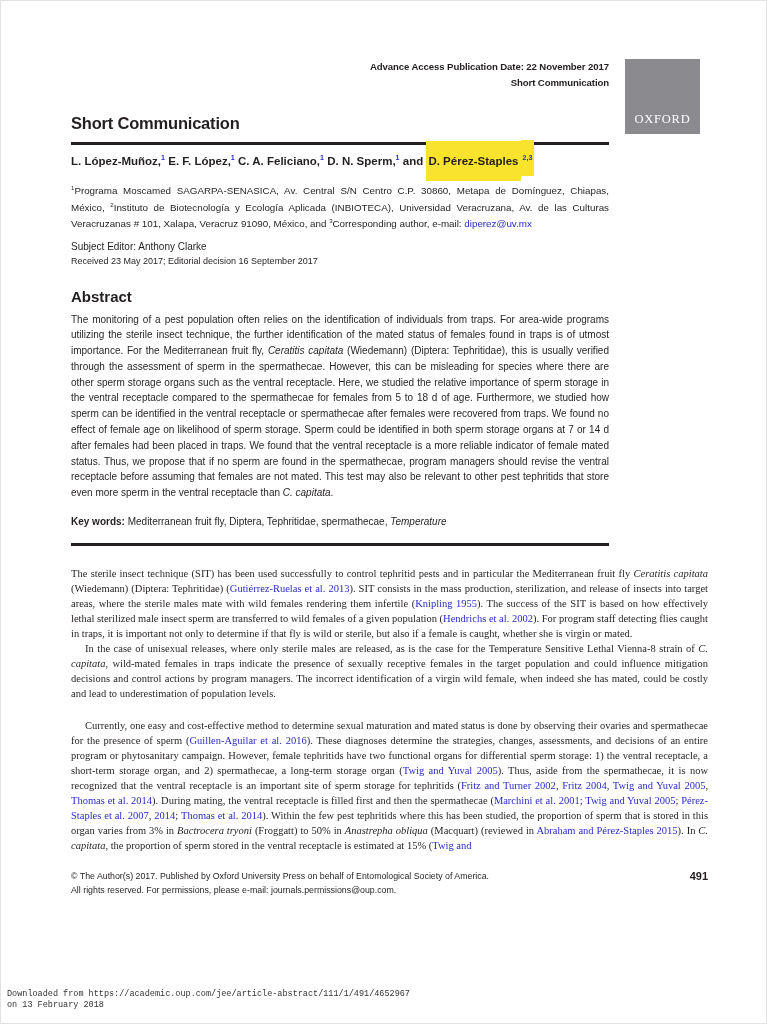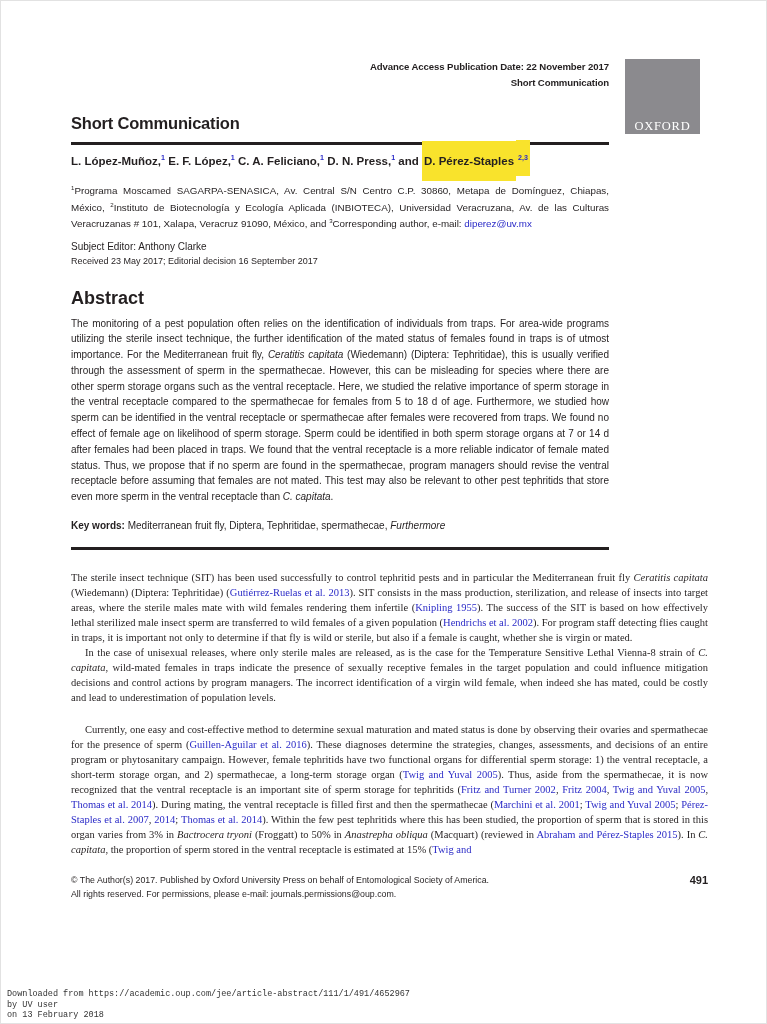--- a/index.html
+++ b/index.html
@@ -28,35 +28,35 @@
     margin-bottom:1px;white-space:nowrap;
   }
   .mast-meta{
     flex:1;text-align:right;
     font-size:9.6px;font-weight:700;line-height:15.5px;letter-spacing:-0.1px;
   }
   .oxford-box{
     width:75px;height:75px;margin-left:16px;flex:0 0 auto;
     background:var(--logo-gray);
     display:flex;align-items:flex-end;justify-content:center;
-    box-sizing:border-box;
+    padding-bottom:7px;box-sizing:border-box;
     color:#ffffff;font-family:"Liberation Serif",serif;
     font-size:12.5px;letter-spacing:0.8px;
   }
   .rule-thick{width:538px;height:3px;background:var(--ink);margin-top:8px;}
   
   .title{
     width:565px;margin:14px 0 0 0;
     font-size:20.5px;line-height:29px;font-weight:700;letter-spacing:-0.2px;
   }
   .authors{margin-top:10px;width:538px;font-size:11.5px;font-weight:700;}
   .affiliations{margin-top:16px;width:538px;font-size:9.8px;line-height:16.5px;text-align:justify;}
   .subject-editor{margin-top:8px;width:538px;font-size:10px;}
   .received{margin-top:4px;width:538px;font-size:9px;}
-  .abstract-head{margin:22px 0 0 0;font-size:18px;font-weight:700;}
+  .abstract-head{margin:22px 0 0 0;font-size:15px;font-weight:700;}
   .abstract-text{margin:7px 0 0 0;width:538px;font-size:10px;line-height:15.8px;text-align:justify;}
   .keywords{margin-top:15px;width:538px;font-size:10px;}
   .rule-abstract{margin-top:16px;}
   
   .body-cols{
     display:flex;gap:17px;width:637px;margin-top:20px;
     font-family:"Liberation Serif",serif;
     font-size:10.5px;line-height:15px;text-align:justify;flex-direction:column;
   }
   .col{flex:1;min-width:0;}
@@ -91,33 +91,33 @@
       <div>Short Communication</div>
     </div>
     <div class="oxford-box">
       <span>OXFORD</span>
     </div>
   </header>
 
   <div class="rule-thick"></div>
 
 
-  <div class="authors"><span>L. López-Muñoz,</span><span class="rt-sup rt-link">1</span><span> E. F. López,</span><span class="rt-sup rt-link">1</span><span> C. A. Feliciano,</span><span class="rt-sup rt-link">1</span><span> D. N. Press,</span><span class="rt-sup rt-link">1</span><span> and </span><span class="rt-hl">D. Pérez-Staples</span><span class="rt-sup rt-link rt-hl">2,3</span></div>
+  <div class="authors"><span>L. López-Muñoz,</span><span class="rt-sup rt-link">1</span><span> E. F. López,</span><span class="rt-sup rt-link">1</span><span> C. A. Feliciano,</span><span class="rt-sup rt-link">1</span><span> D. N. Sperm,</span><span class="rt-sup rt-link">1</span><span> and </span><span class="rt-hl">D. Pérez-Staples</span><span class="rt-sup rt-link rt-hl">2,3</span></div>
 
   <div class="affiliations"><span class="rt-sup">1</span><span>Programa Moscamed SAGARPA-SENASICA, Av. Central S/N Centro C.P. 30860, Metapa de Domínguez, Chiapas, México, </span><span class="rt-sup">2</span><span>Instituto de Biotecnología y Ecología Aplicada (INBIOTECA), Universidad Veracruzana, Av. de las Culturas Veracruzanas # 101, Xalapa, Veracruz 91090, México, and </span><span class="rt-sup">3</span><span>Corresponding author, e-mail: </span><a class="rt-a">diperez@uv.mx</a></div>
 
   <div class="subject-editor">Subject Editor: Anthony Clarke</div>
 
   <div class="received">Received 23 May 2017; Editorial decision 16 September 2017</div>
 
   <h2 class="abstract-head">Abstract</h2>
 
   <p class="abstract-text"><span>The monitoring of a pest population often relies on the identification of individuals from traps. For area-wide programs utilizing the sterile insect technique, the further identification of the mated status of females found in traps is of utmost importance. For the Mediterranean fruit fly, </span><span class="rt-i">Ceratitis capitata</span><span> (Wiedemann) (Diptera: Tephritidae), this is usually verified through the assessment of sperm in the spermathecae. However, this can be misleading for species where there are other sperm storage organs such as the ventral receptacle. Here, we studied the relative importance of sperm storage in the ventral receptacle compared to the spermathecae for females from 5 to 18 d of age. Furthermore, we studied how sperm can be identified in the ventral receptacle or spermathecae after females were recovered from traps. We found no effect of female age on likelihood of sperm storage. Sperm could be identified in both sperm storage organs at 7 or 14 d after females had been placed in traps. We found that the ventral receptacle is a more reliable indicator of female mated status. Thus, we propose that if no sperm are found in the spermathecae, program managers should revise the ventral receptacle before assuming that females are not mated. This test may also be relevant to other pest tephritids that store even more sperm in the ventral receptacle than </span><span class="rt-i">C. capitata</span><span>.</span></p>
 
-  <div class="keywords"><span class="rt-b">Key words:</span><span>  Mediterranean fruit fly, Diptera, Tephritidae, spermathecae, </span><span class="rt-i">Furthermore</span></div>
+  <div class="keywords"><span class="rt-b">Key words:</span><span>  Mediterranean fruit fly, Diptera, Tephritidae, spermathecae, </span><span class="rt-i">Temperature</span></div>
 
   <div class="rule-thick rule-abstract"></div>
 
   <main class="body-cols">
     <div class="col">
       <p class="bp"><span>The sterile insect technique (SIT) has been used successfully to control tephritid pests and in particular the Mediterranean fruit fly </span><span class="rt-i">Ceratitis capitata</span><span> (Wiedemann) (Diptera: Tephritidae) (</span><a class="rt-a">Gutiérrez-Ruelas et al. 2013</a><span>). SIT consists in the mass production, sterilization, and release of insects into target areas, where the sterile males mate with wild females rendering them infertile (</span><a class="rt-a">Knipling 1955</a><span>). The success of the SIT is based on how effectively lethal sterilized male insect sperm are transferred to wild females of a given population (</span><a class="rt-a">Hendrichs et al. 2002</a><span>). For program staff detecting flies caught in traps, it is important not only to determine if that fly is wild or sterile, but also if a female is caught, whether she is virgin or mated.</span></p>
       <p class="bp indent"><span>In the case of unisexual releases, where only sterile males are released, as is the case for the Temperature Sensitive Lethal Vienna-8 strain of </span><span class="rt-i">C. capitata</span><span>, wild-mated females in traps indicate the presence of sexually receptive females in the target population and could influence mitigation decisions and control actions by program managers. The incorrect identification of a virgin wild female, when indeed she has mated, could be costly and lead to underestimation of population levels.</span></p>
     </div>
     <div class="col">
       <p class="bp indent"><span>Currently, one easy and cost-effective method to determine sexual maturation and mated status is done by observing their ovaries and spermathecae for the presence of sperm (</span><a class="rt-a">Guillen-Aguilar et al. 2016</a><span>). These diagnoses determine the strategies, changes, assessments, and decisions of an entire program or phytosanitary campaign. However, female tephritids have two functional organs for differential sperm storage: 1) the ventral receptacle, a short-term storage organ, and 2) spermathecae, a long-term storage organ (</span><a class="rt-a">Twig and Yuval 2005</a><span>). Thus, aside from the spermathecae, it is now recognized that the ventral receptacle is an important site of sperm storage for tephritids (</span><a class="rt-a">Fritz and Turner 2002</a><span>, </span><a class="rt-a">Fritz 2004</a><span>, </span><a class="rt-a">Twig and Yuval 2005</a><span>, </span><a class="rt-a">Thomas et al. 2014</a><span>). During mating, the ventral receptacle is filled first and then the spermathecae (</span><a class="rt-a">Marchini et al. 2001</a><span>; </span><a class="rt-a">Twig and Yuval 2005</a><span>; </span><a class="rt-a">Pérez-Staples et al. 2007</a><span>, </span><a class="rt-a">2014</a><span>; </span><a class="rt-a">Thomas et al. 2014</a><span>). Within the few pest tephritids where this has been studied, the proportion of sperm that is stored in this organ varies from 3% in </span><span class="rt-i">Bactrocera tryoni</span><span> (Froggatt) to 50% in </span><span class="rt-i">Anastrepha obliqua</span><span> (Macquart) (reviewed in </span><a class="rt-a">Abraham and Pérez-Staples 2015</a><span>). In </span><span class="rt-i">C. capitata</span><span>, the proportion of sperm stored in the ventral receptacle is estimated at 15% (</span><a class="rt-a">Twig and</a></p>
@@ -127,17 +127,16 @@
   <footer class="page-footer">
     <div class="copyright">
       <div>© The Author(s) 2017. Published by Oxford University Press on behalf of Entomological Society of America.</div>
       <div>All rights reserved. For permissions, please e-mail: journals.permissions@oup.com.</div>
     </div>
     <div class="pageno">491</div>
   </footer>
 
   <div class="download">
     <div>Downloaded from https://academic.oup.com/jee/article-abstract/111/1/491/4652967</div>
-    <div>by UV user</div>
     <div>on 13 February 2018</div>
   </div>
 
 </div>
 
 </body></html>

